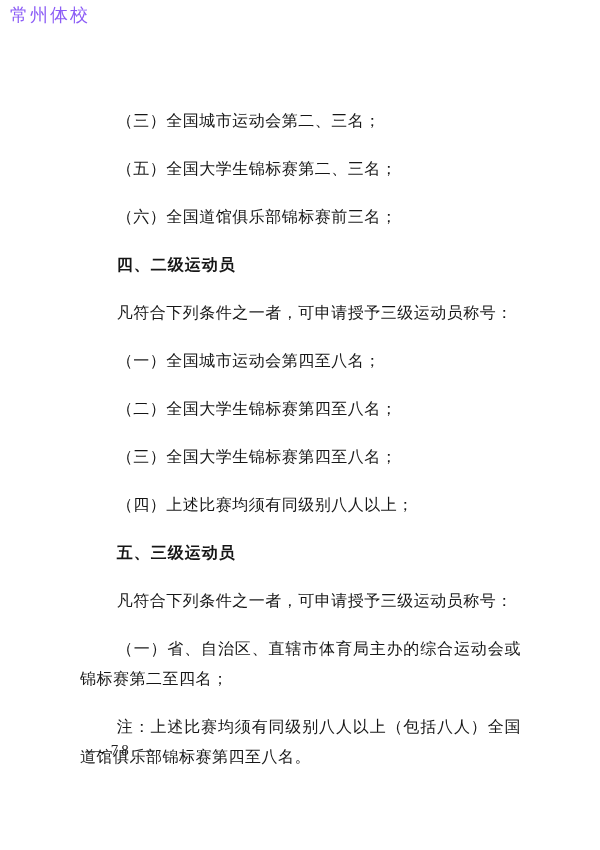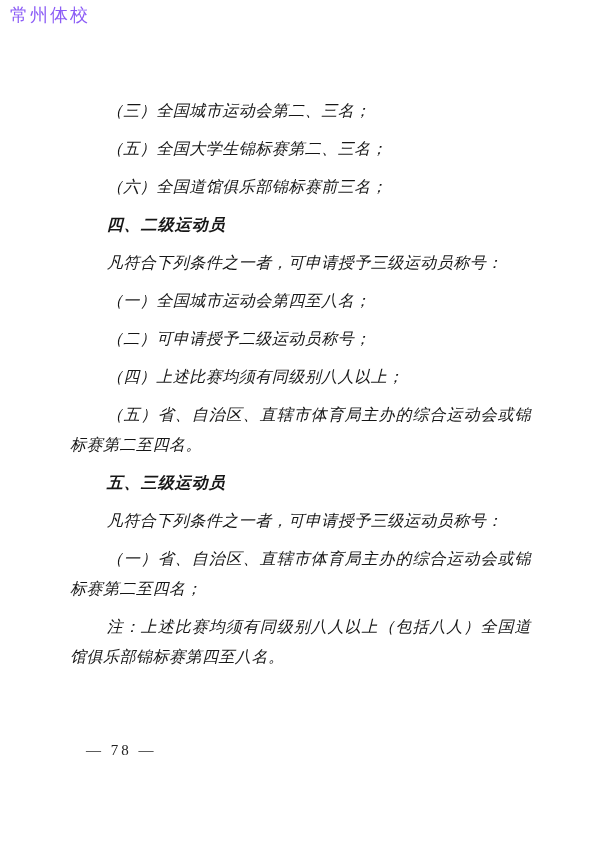--- a/index.html
+++ b/index.html
@@ -16,24 +16,23 @@
     font-size:18px; line-height:20px;
     letter-spacing:2px;
     color:#8b5cf6;
     font-family:"Liberation Serif","DejaVu Serif",serif;
   }
   .content {
     position:absolute; left:62px; top:88px; width:477px;
     font-size:16px; line-height:30px; letter-spacing:0.5px;
   }
   .content p {
-    margin:8px; padding:0;
+    margin:18px; padding:0;
     text-indent:2.3em;
     text-align:justify;
-    font-style:italic;
   }
   .content p.heading {
     font-weight:bold;
     font-family:"Liberation Sans","DejaVu Sans",sans-serif;
     letter-spacing:1px;
   }
   .pagenum {
     position:absolute; left:86px; top:740px;
     font-size:15px; line-height:20px; letter-spacing:3px;
     color:#222222;
@@ -44,22 +43,22 @@
 
 <div class="watermark">常州体校</div>
 
 <div class="content">
   <p>（三）全国城市运动会第二、三名；</p>
   <p>（五）全国大学生锦标赛第二、三名；</p>
   <p>（六）全国道馆俱乐部锦标赛前三名；</p>
   <p class="heading">四、二级运动员</p>
   <p>凡符合下列条件之一者，可申请授予三级运动员称号：</p>
   <p>（一）全国城市运动会第四至八名；</p>
-  <p>（二）可申请授予二级运动员称号；</p>
+  <p>（二）全国大学生锦标赛第四至八名；</p>
+  <p>（三）全国大学生锦标赛第四至八名；</p>
   <p>（四）上述比赛均须有同级别八人以上；</p>
-  <p>（五）省、自治区、直辖市体育局主办的综合运动会或锦标赛第二至四名。</p>
   <p class="heading">五、三级运动员</p>
   <p>凡符合下列条件之一者，可申请授予三级运动员称号：</p>
   <p>（一）省、自治区、直辖市体育局主办的综合运动会或锦标赛第二至四名；</p>
   <p>注：上述比赛均须有同级别八人以上（包括八人）全国道馆俱乐部锦标赛第四至八名。</p>
 </div>
 
 <div class="pagenum">— 78 —</div>
 
 </body></html>

